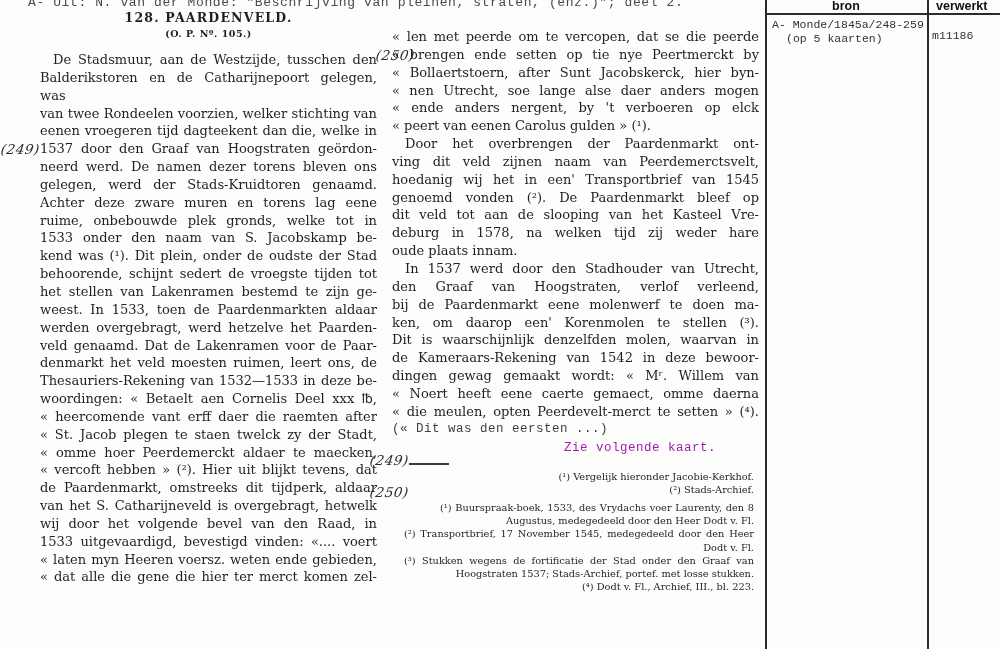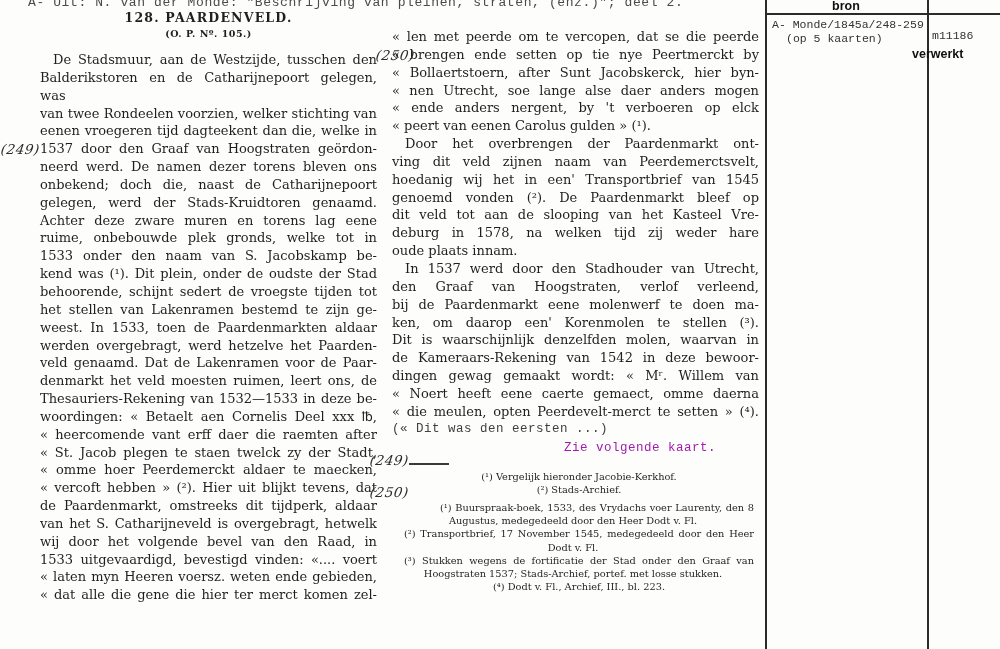--- a/index.html
+++ b/index.html
@@ -23,41 +23,41 @@
   .body-lines .line.indent{text-indent:13px;}
   
   .rightcol{position:absolute;left:392px;top:28px;width:367px;}
   .rightcol .body-lines{margin-top:0;}
   .type-add{font-family:"Liberation Mono", monospace;font-size:12.5px;color:#404040;
     margin-top:1px;letter-spacing:.5px;}
   .see-next{font-family:"Liberation Mono", monospace;font-size:12.5px;color:#a21caf;
     margin-top:5px;margin-left:172px;letter-spacing:.5px;}
   .fn-rule{width:40px;height:2px;background:#3a3a3a;margin:8px 0 5px 17px;}
   .fn{font-size:9.8px;line-height:13.2px;width:362px;margin-top:3px;}
-  .fn .line{text-align:center;}
+  .fn .line{text-align:right;}
   .fn .line.just{text-align:justify;text-align-last:justify;}
   .fn .line.indent{text-indent:12px;}
   .fn .line.gap{margin-top:5px;padding-left:36px;}
   
   .hand{
     position:absolute;font-family:"DejaVu Serif", serif;font-style:italic;
     font-size:13.5px;color:#2a2a2a;transform:skewX(-8deg);letter-spacing:.5px;
   }
   .hand-249-left{left:1px;top:141px;}
   .hand-250-right{left:376px;top:47px;}
   .hand-249-fn{left:370px;top:452px;}
   .hand-250-fn{left:370px;top:484px;}
   
   .vline{position:absolute;top:0;width:2px;height:649px;background:#2b2b2b;}
   .vline.v1{left:765px;} .vline.v2{left:927px;}
   .hline{position:absolute;left:765px;top:13px;width:235px;height:2px;background:#2b2b2b;}
   .th{position:absolute;top:-1px;font-family:"Liberation Sans", sans-serif;
     font-weight:bold;font-size:12.5px;color:#111;border-radius:7px;}
   .th-bron{left:765px;width:162px;text-align:center;}
-  .th-verwerkt{left:912px;margin-top:48px;}
+  .th-verwerkt{left:936px;}
   .tw{font-family:"Liberation Mono", monospace;color:#333;}
   .bron-val{position:absolute;left:772px;top:18px;font-size:11.5px;line-height:13.5px;}
   .bron-val .line{text-align:left;}
   .bron-val .line.indent2{padding-left:14px;}
   .verwerkt-val{position:absolute;left:932px;top:29px;font-size:11.5px;}
 </style>
 </head>
 <body>
 
 <div class="topline">A- Uit: N. van der Monde: "Beschrijving van pleinen, straten, (enz.)"; deel 2.</div>
@@ -65,21 +65,20 @@
 <div class="leftcol">
   <div class="heading">128. PAARDENVELD.</div>
   <div class="subheading">(O. P. Nº. 105.)</div>
   <div class="body-lines">
       <div class="line indent">De Stadsmuur, aan de Westzijde, tusschen den</div>
       <div class="line">Balderikstoren en de Catharijnepoort gelegen, was</div>
       <div class="line">van twee Rondeelen voorzien, welker stichting van</div>
       <div class="line">eenen vroegeren tijd dagteekent dan die, welke in</div>
       <div class="line">1537 door den Graaf van Hoogstraten geördon-</div>
       <div class="line">neerd werd.  De namen dezer torens bleven ons</div>
-      <div class="line">onbekend; doch die, naast de Catharijnepoort</div>
       <div class="line">gelegen, werd der Stads-Kruidtoren genaamd.</div>
       <div class="line">Achter deze zware muren en torens lag eene</div>
       <div class="line">ruime, onbebouwde plek gronds, welke tot in</div>
       <div class="line">1533 onder den naam van S. Jacobskamp be-</div>
       <div class="line">kend was (¹).  Dit plein, onder de oudste der Stad</div>
       <div class="line">behoorende, schijnt sedert de vroegste tijden tot</div>
       <div class="line">het stellen van Lakenramen bestemd te zijn ge-</div>
       <div class="line">weest.  In 1533, toen de Paardenmarkten aldaar</div>
       <div class="line">werden overgebragt, werd hetzelve het Paarden-</div>
       <div class="line">veld genaamd.  Dat de Lakenramen voor de Paar-</div>

